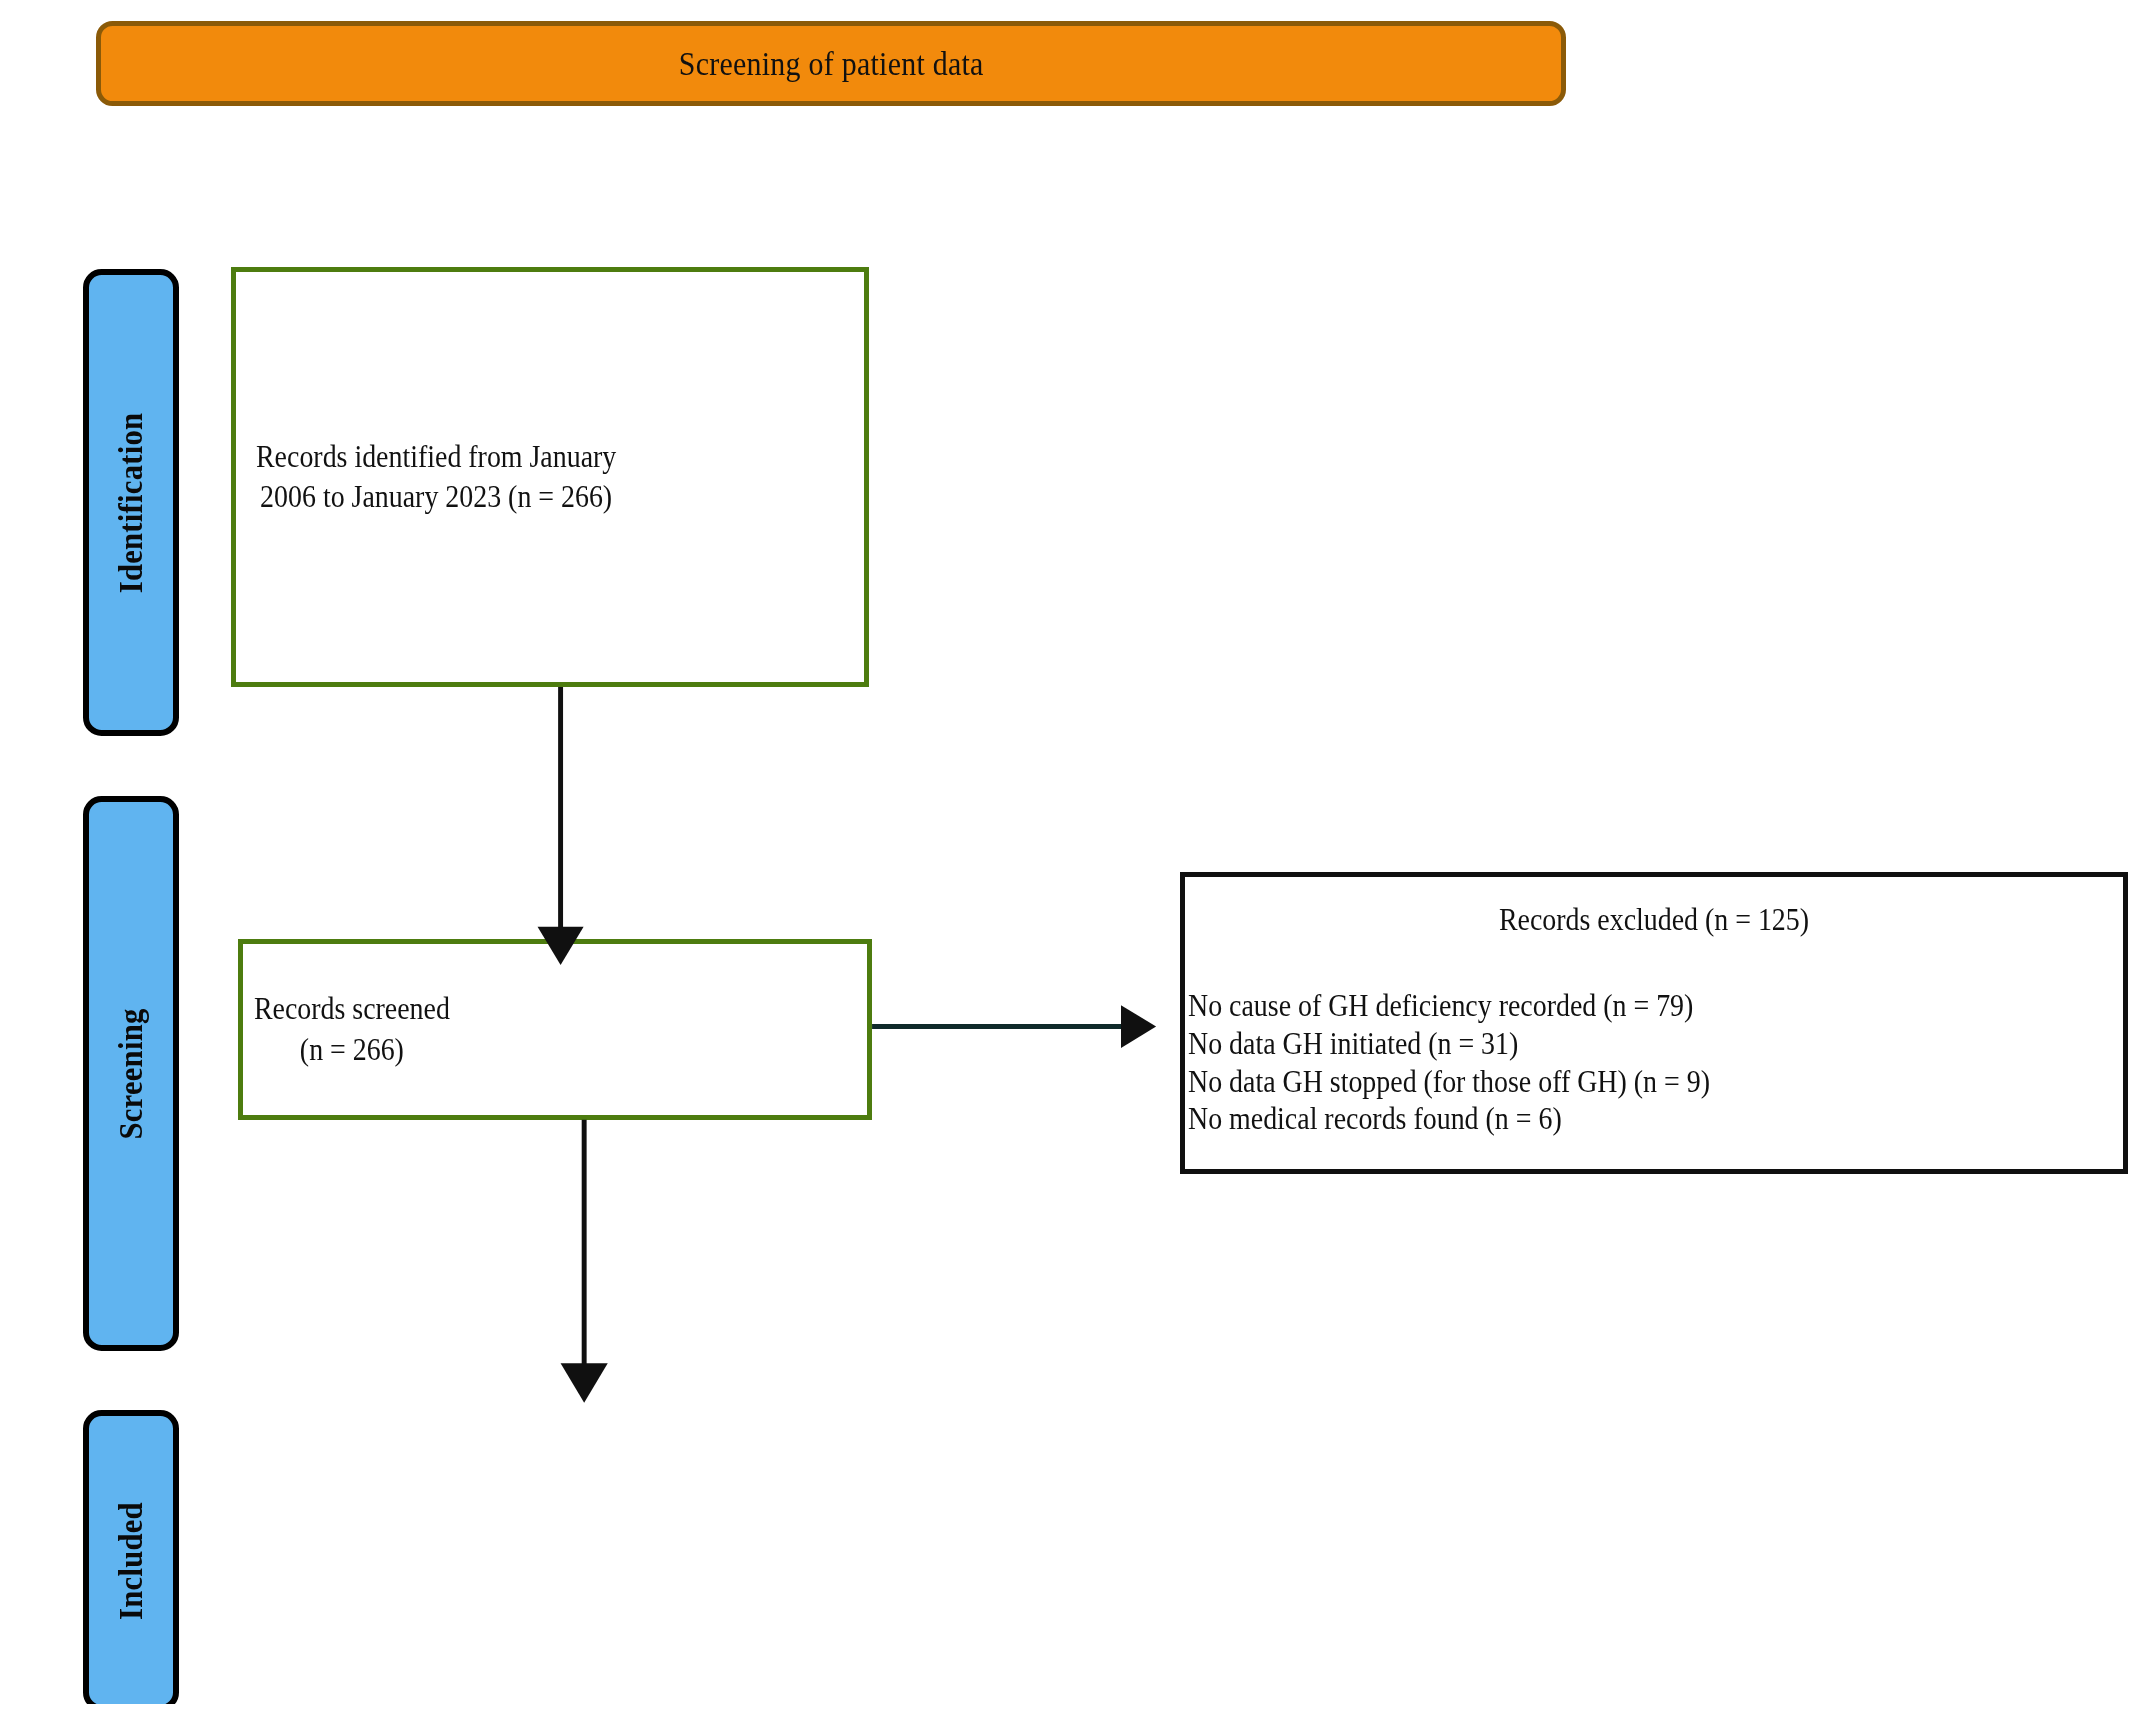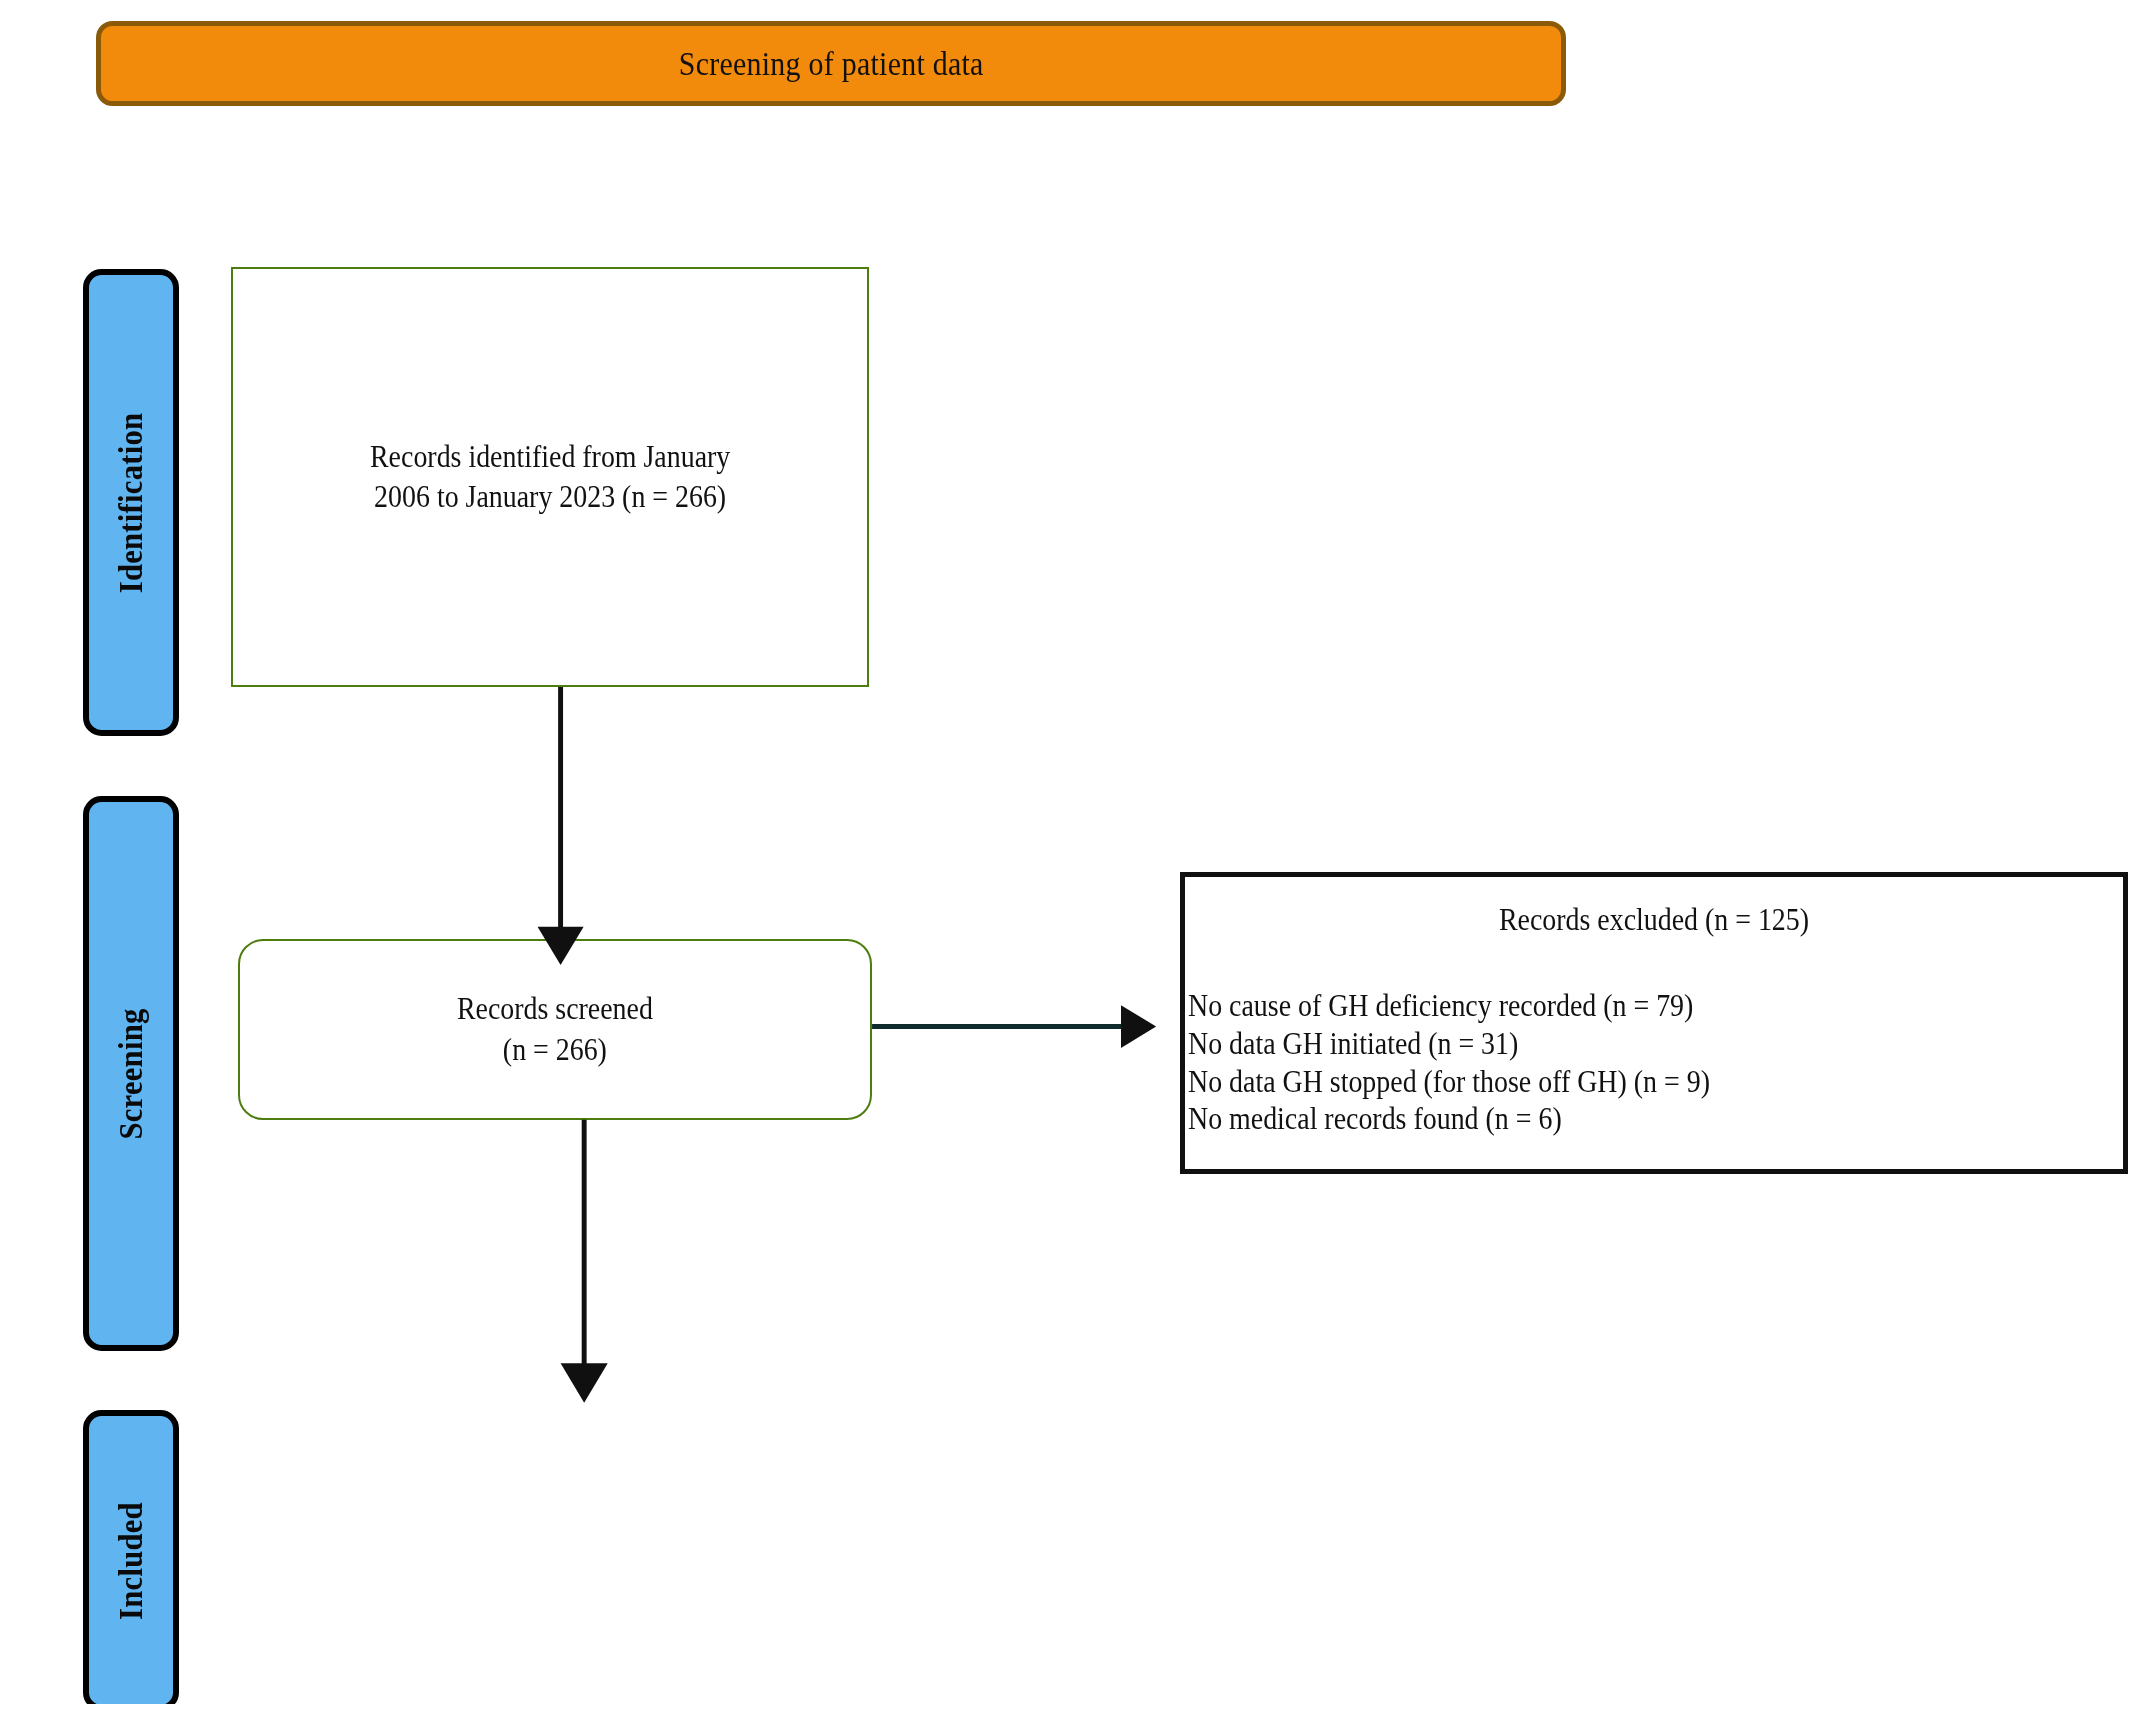--- a/index.html
+++ b/index.html
@@ -61,36 +61,35 @@
     letter-spacing: 0.3px;
   }
   #stage-identification { left: 83px; top: 269px;  width: 96px; height: 467px; }
   #stage-screening      { left: 83px; top: 796px; width: 96px; height: 555px; }
   #stage-included       { left: 83px; top: 1410px; width: 96px; height: 301px; }
 
   
   .flow-box {
     position: absolute;
     background: #ffffff;
-    border: 2px solid #4d7c0f;
+    border: 5px solid #4d7c0f;
     box-sizing: border-box;
     display: flex;
     align-items: center;
-    justify-content: center;
     text-align: center;
   }
   .flow-box .box-text {
     font-size: 31px;
     line-height: 1.30;
     color: #111111;
     transform: scaleX(0.9);
     white-space: nowrap;
   }
   #box-identified { left: 231px;  top: 267px;  width: 638px; height: 420px; }
-  #box-screened   { left: 238px;  top: 939px; width: 634px; height: 181px; border-radius: 25px; }
+  #box-screened   { left: 238px;  top: 939px; width: 634px; height: 181px; }
   #box-included   { left: 320px;  top: 1407px; width: 636px; height: 272px; }
 
   
   #box-excluded {
     position: absolute;
     left: 1152px;
     top: 872px;
     width: 948px;
     height: 302px;
     background: #ffffff;

